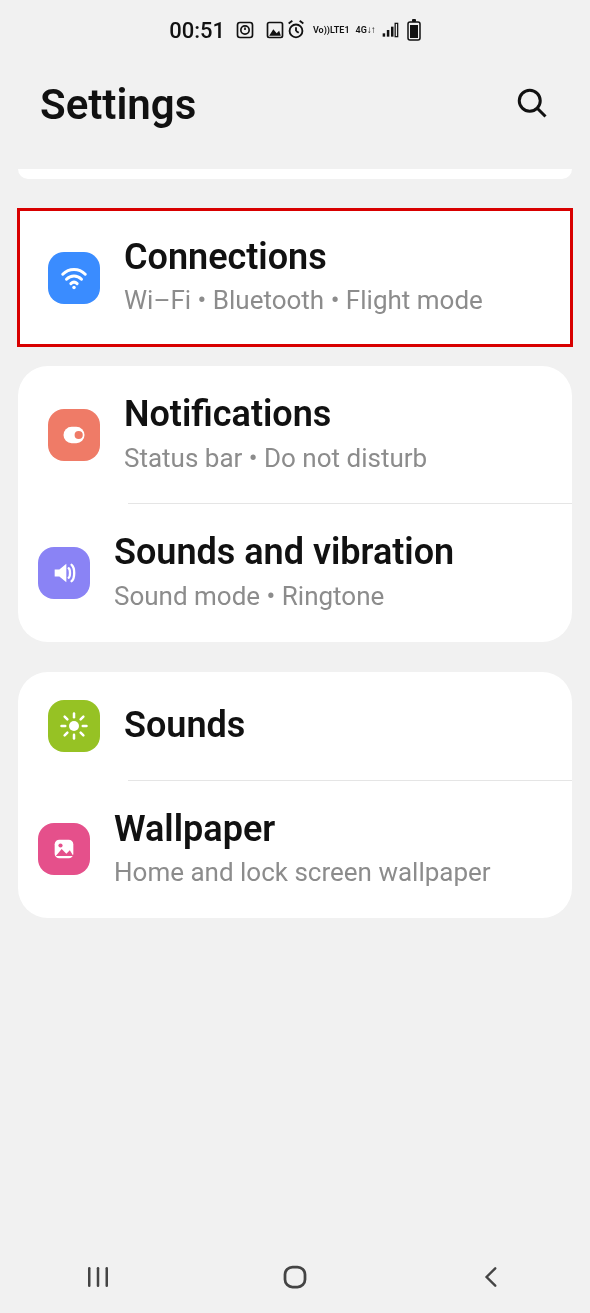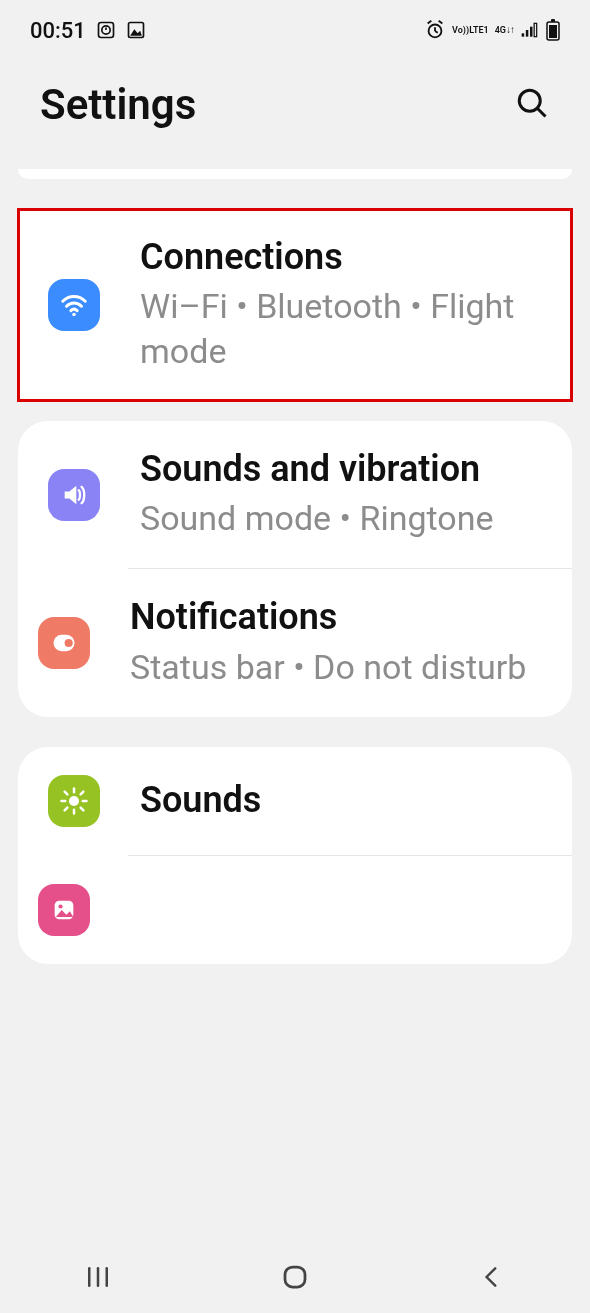--- a/index.html
+++ b/index.html
@@ -10,21 +10,21 @@
     color: #111;
     position: relative;
     overflow: hidden;
   }
 
   
   .status-bar {
     height: 60px;
     display: flex;
     align-items: center;
-    justify-content: space-between;
+    justify-content: center;
     padding: 0 30px;
   }
   .status-left { display: flex; align-items: center; gap: 10px; }
   .clock { font-size: 22px; font-weight: 500; color:#111; }
   .status-left svg, .status-right svg { display:block; }
   .status-right { display: flex; align-items: center; gap: 6px; }
   .status-stack { display:flex; flex-direction:row; align-items:center; font-size:9px; line-height:1; font-weight:600; color:#111;}
   .status-arrow { font-size:10px; letter-spacing:-1px; }
 
   
@@ -55,40 +55,40 @@
   .highlight {
     outline: 3px solid #d80000;
     outline-offset: -2px;
     border-radius: 0;
     margin-bottom: 20px;
   }
   .item {
     display: flex;
     align-items: center;
     padding: 28px 25px 28px 20px;
-    gap: 40px;
+    gap: 24px;
   }
   .item + .item { border-top: 1px solid #e5e5e5; margin-left: 110px; padding-left: 0; }
   .item + .item .icon-wrap { margin-left: -90px; }
   .icon-wrap {
     width: 52px; height: 52px;
     border-radius: 16px;
     display:flex; align-items:center; justify-content:center;
     flex-shrink:0;
     margin-left: 10px;
   }
   .ic-blue { background:#3a8cff; }
   .ic-purple { background:#8a83f5; }
   .ic-coral { background:#ef7b67; }
   .ic-green { background:#96c224; }
   .ic-pink { background:#e5508b; }
 
   .text-wrap { display:flex; flex-direction:column; gap:6px; min-width:0; }
   .title { font-size: 36px; font-weight: 600; color:#111; line-height:1.15; }
-  .sub { font-size: 34px; color:#8c8c8c; line-height:1.3; }
+  .sub { font-size: 26px; color:#8c8c8c; line-height:1.3; }
 
   
   .navbar {
     position:absolute; bottom:0; left:0; right:0;
     height: 72px;
     display:flex; align-items:center; justify-content:space-around;
     background: rgba(255,255,255,0);
   }
   .navbtn { width:80px; display:flex; justify-content:center; }
 </style>
@@ -172,42 +172,42 @@
     </div>
     <div class="text-wrap">
       <div class="title">Connections</div>
       <div class="sub">Wi–Fi  •  Bluetooth  •  Flight mode</div>
     </div>
   </div>
 </div>
 
 <div class="card">
   <div class="item">
+    <div class="icon-wrap ic-coral">
+      <svg width="28" height="28" viewBox="0 0 24 24" fill="#fff">
+          <rect x="3" y="5" width="18" height="14" rx="7"></rect>
+          <circle cx="16" cy="12" r="3.5" fill="#ef7b67"></circle>
+        </svg>
+    </div>
+    <div class="text-wrap">
+      <div class="title">Notifications</div>
+      <div class="sub">Status bar  •  Do not disturb</div>
+    </div>
+  </div>
+  <div class="item">
     <div class="icon-wrap ic-purple">
       <svg width="28" height="28" viewBox="0 0 24 24" fill="#fff">
           <path d="M4 9v6h4l6 5V4L8 9H4z"></path>
           <path d="M16 8c1.5 1 1.5 7 0 8" fill="none" stroke="#fff" stroke-width="2" stroke-linecap="round"></path>
           <path d="M18.5 5c3 2.5 3 11.5 0 14" fill="none" stroke="#fff" stroke-width="2" stroke-linecap="round"></path>
         </svg>
     </div>
     <div class="text-wrap">
       <div class="title">Sounds and vibration</div>
       <div class="sub">Sound mode  •  Ringtone</div>
-    </div>
-  </div>
-  <div class="item">
-    <div class="icon-wrap ic-coral">
-      <svg width="28" height="28" viewBox="0 0 24 24" fill="#fff">
-          <rect x="3" y="5" width="18" height="14" rx="7"></rect>
-          <circle cx="16" cy="12" r="3.5" fill="#ef7b67"></circle>
-        </svg>
-    </div>
-    <div class="text-wrap">
-      <div class="title">Notifications</div>
-      <div class="sub">Status bar  •  Do not disturb</div>
     </div>
   </div>
 </div>
 
 <div class="card">
   <div class="item">
     <div class="icon-wrap ic-green">
       <svg width="30" height="30" viewBox="0 0 24 24" fill="#fff">
           <circle cx="12" cy="12" r="4"></circle>
           <g stroke="#fff" stroke-width="2" stroke-linecap="round">
@@ -227,20 +227,24 @@
     </div>
   </div>
   <div class="item">
     <div class="icon-wrap ic-pink">
       <svg width="28" height="28" viewBox="0 0 24 24" fill="#fff">
           <rect x="4" y="4" width="16" height="16" rx="4"></rect>
           <circle cx="9" cy="9" r="1.8" fill="#e5508b"></circle>
           <path d="M5 18 L10 12 L14 16 L17 13 L20 18 Z" fill="#e5508b"></path>
         </svg>
     </div>
+    <div class="text-wrap">
+      <div class="title">Wallpaper</div>
+      <div class="sub">Home and lock screen wallpaper</div>
+    </div>
   </div>
 </div>
 
 <div class="navbar">
   <div class="navbtn">
     <svg width="30" height="30" viewBox="0 0 24 24" stroke="#444" stroke-width="2" stroke-linecap="round">
         <line x1="5" y1="5" x2="5" y2="19"></line>
         <line x1="12" y1="5" x2="12" y2="19"></line>
         <line x1="19" y1="5" x2="19" y2="19"></line>
       </svg>

